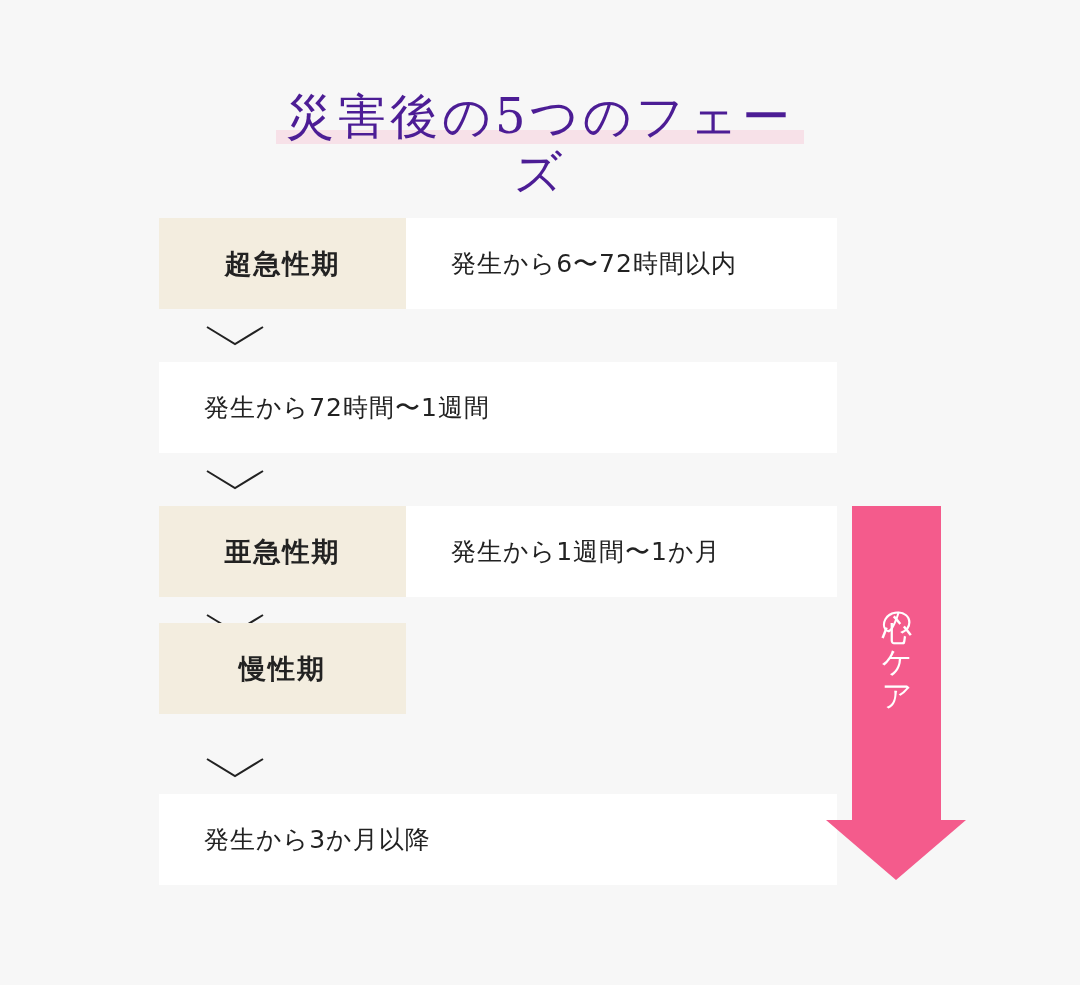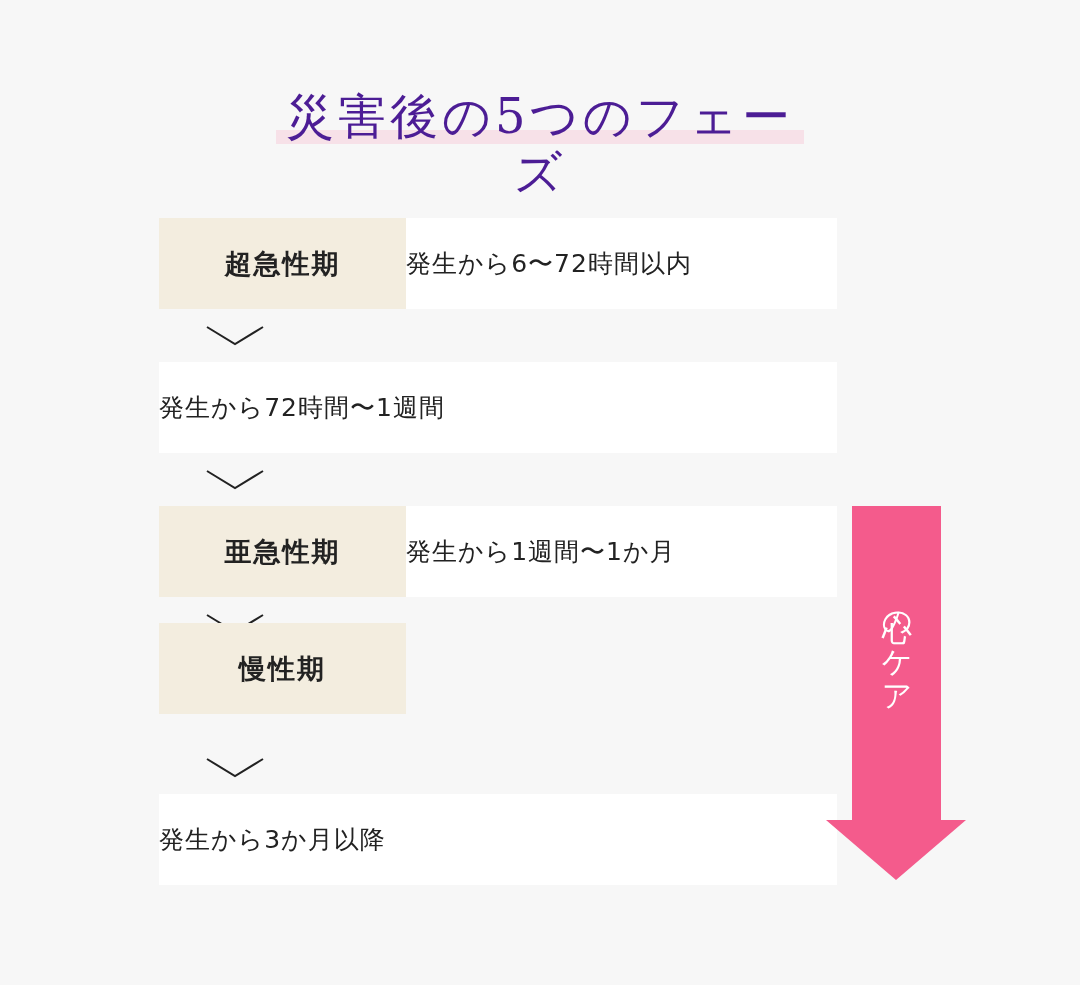--- a/index.html
+++ b/index.html
@@ -6,21 +6,21 @@
   body{width:1080px;height:985px;background:#f7f7f7;position:relative;overflow:hidden;
        font-family:"DejaVu Sans","Liberation Sans",sans-serif;color:#222;}
   .title-wrap{position:absolute;left:276px;top:88px;width:528px;height:60px;}
   .title-hl{position:absolute;left:0;right:0;top:42px;height:14px;background:#f7e1e8;}
   .title{position:absolute;left:0;right:0;top:0;text-align:center;
          font-family:"DejaVu Serif","Liberation Serif",serif;font-size:48px;letter-spacing:4px;
          line-height:56px;color:#4c1d95;}
   .row{position:absolute;left:114px;width:678px;height:91px;display:flex;margin-left:45px;}
   .label{width:247px;height:100%;background:#f3eddf;display:flex;align-items:center;justify-content:center;
          font-size:27px;font-weight:bold;letter-spacing:2px;color:#222;}
-  .desc{flex:1;height:100%;background:#fff;display:flex;align-items:center;
+  .desc{flex:1;height:100%;background:#fff;display:flex;align-items:center;padding-left:45px;
         font-size:25px;letter-spacing:1px;color:#222;}
   .chev{position:absolute;left:205px;width:60px;height:24px;}
   .arrow{position:absolute;left:826px;top:506px;width:140px;height:375px;}
   .arrow-text{position:absolute;left:852px;top:590px;width:90px;text-align:center;color:#fff;
               font-size:30px;line-height:38px;writing-mode:vertical-rl;text-orientation:upright;
               display:flex;align-items:center;justify-content:center;letter-spacing:2px;}
 </style>
 </head>
 <body>
 

